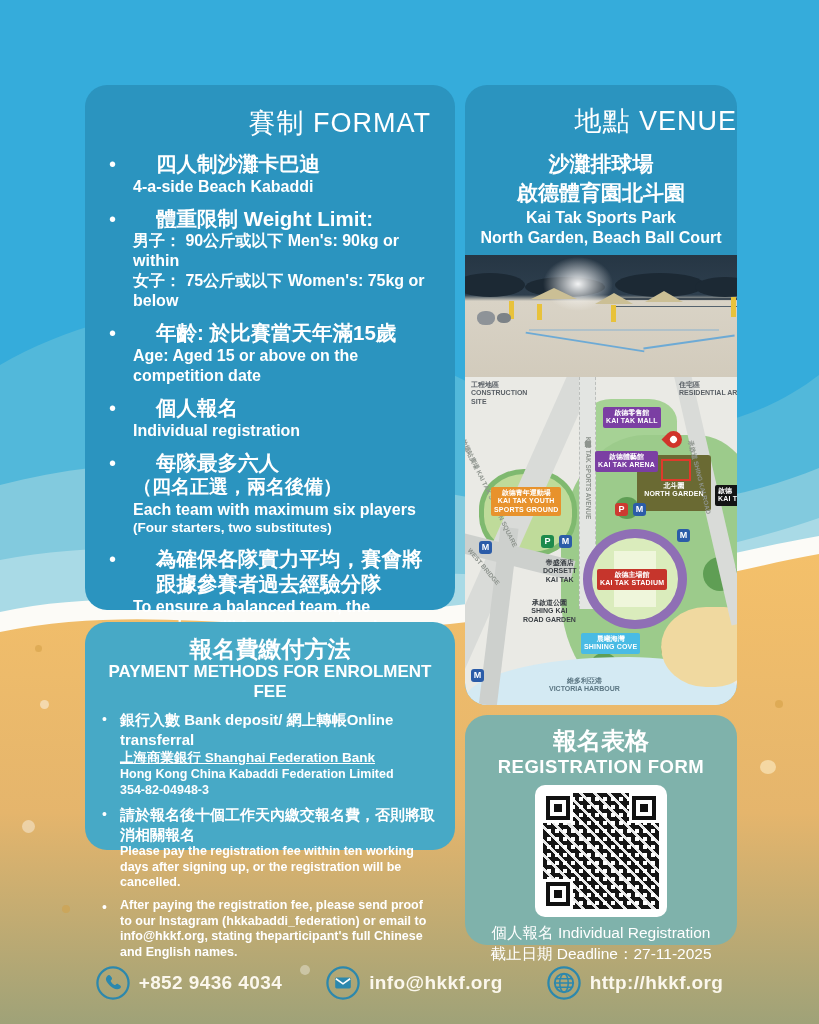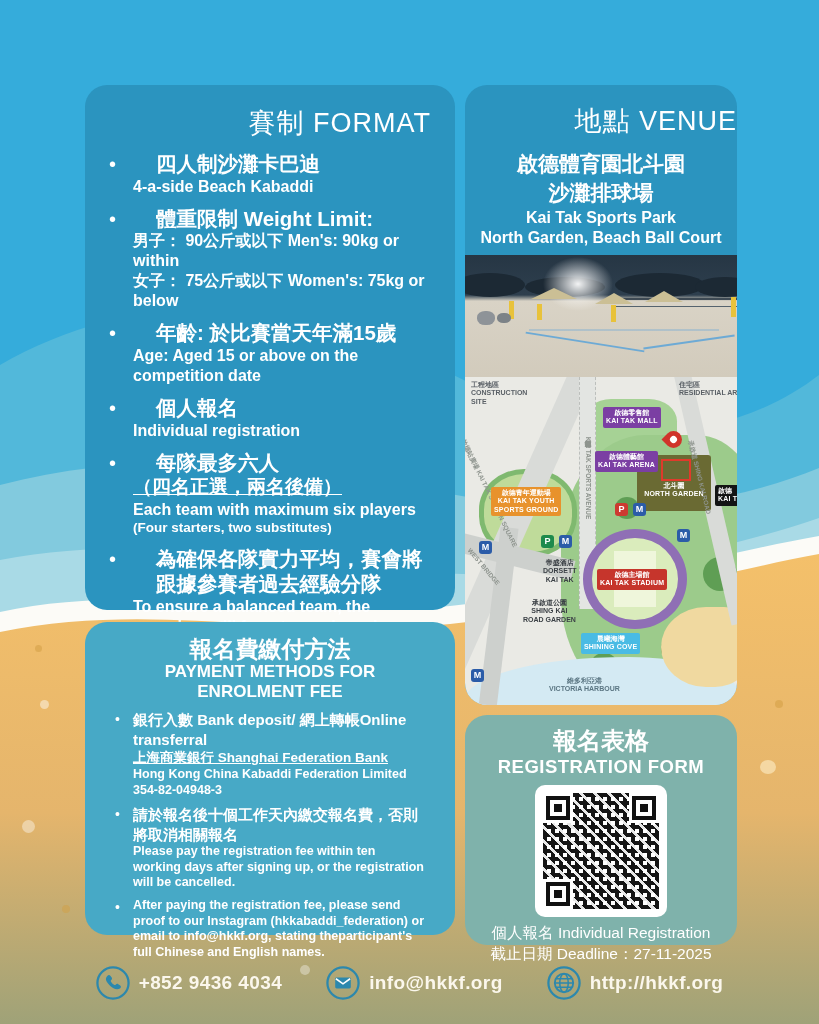--- a/index.html
+++ b/index.html
@@ -4,28 +4,28 @@
 <style>
   html,body{margin:0;padding:0;background:#dfe7ea;}
   .poster{position:relative;width:819px;height:1024px;overflow:hidden;
     font-family:"Liberation Sans",sans-serif;background:#35ACDB;color:#fff;}
   .bg{position:absolute;inset:0;display:block;}
   .sp{position:absolute;border-radius:50%;pointer-events:none;}
 
   .card{position:absolute;border-radius:22px;box-sizing:border-box;}
   #format-card{left:85px;top:85px;width:370px;height:525px;background:#2B94BF;padding:16px 24px 10px;}
   #venue-card{left:465px;top:85px;width:272px;height:620px;background:#2B94BF;overflow:hidden;}
-  #payment-card{left:85px;top:622px;width:370px;height:313px;background:#47A9C6;padding:14px 30px 10px;}
+  #payment-card{left:85px;top:622px;width:370px;height:228px;background:#47A9C6;padding:14px 17px 10px;}
   #reg-card{left:465px;top:715px;width:272px;height:230px;background:#7FB2AB;padding:12px 14px;text-align:center;}
 
   .big-title{font-size:27px;font-weight:400;text-align:right;letter-spacing:1px;margin:4px 0 10px;}
   .fi{display:flex;margin-bottom:9px;}
   .fi .dot{width:24px;font-size:20px;line-height:1.3;flex:none;}
   .fi .zh{font-size:20.5px;font-weight:800;line-height:1.25;margin-left:23px;}
-  .fi .zh2{font-size:19px;font-weight:800;line-height:1.3;text-decoration:underline;}
+  .fi .zh2{font-size:19px;font-weight:800;line-height:1.3;}
   .fi .en{font-size:16px;font-weight:700;line-height:1.25;}
   .fi .en2{font-size:13.5px;font-weight:700;line-height:1.25;}
 
   
   .v-head{text-align:center;padding-top:14px;}
   .v-zh{font-size:21px;font-weight:800;line-height:1.4;}
   .v-en{font-size:16px;font-weight:700;line-height:1.25;}
 
   
   .photo{position:absolute;left:0;top:170px;width:272px;height:122px;overflow:hidden;
@@ -185,22 +185,22 @@
       <div>
         <div class="zh">為確保各隊實力平均，賽會將跟據參賽者過去經驗分隊</div>
         <div class="en">To ensure a balanced team,  the organiser will form teams based on participants' past experience</div>
       </div>
     </div>
   </section>
 
   <section class="card" id="venue-card">
     <div class="v-head">
       <h1 class="big-title">地點 VENUE</h1>
+      <div class="v-zh">沙灘排球場</div>
       <div class="v-zh">啟德體育園北斗園</div>
-      <div class="v-zh">沙灘排球場</div>
       <div class="v-en">Kai Tak Sports Park</div>
       <div class="v-en">North Garden, Beach Ball Court</div>
     </div>
 
     <div class="photo">
       <div class="tree" style="left:-10px;top:18px;width:70px;height:24px;"></div>
       <div class="tree" style="left:60px;top:22px;width:80px;height:20px;"></div>
       <div class="tree" style="left:150px;top:18px;width:90px;height:24px;"></div>
       <div class="tree" style="left:230px;top:22px;width:60px;height:20px;"></div>
       <div class="glow"></div>

